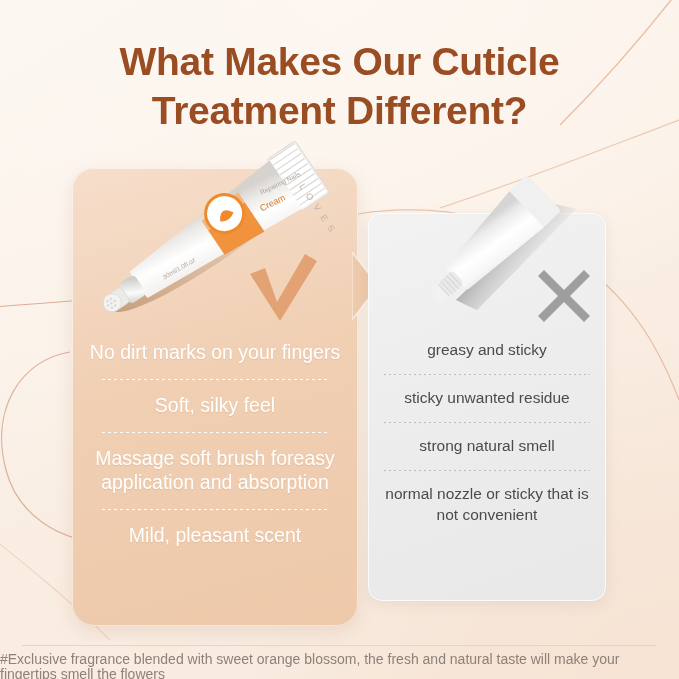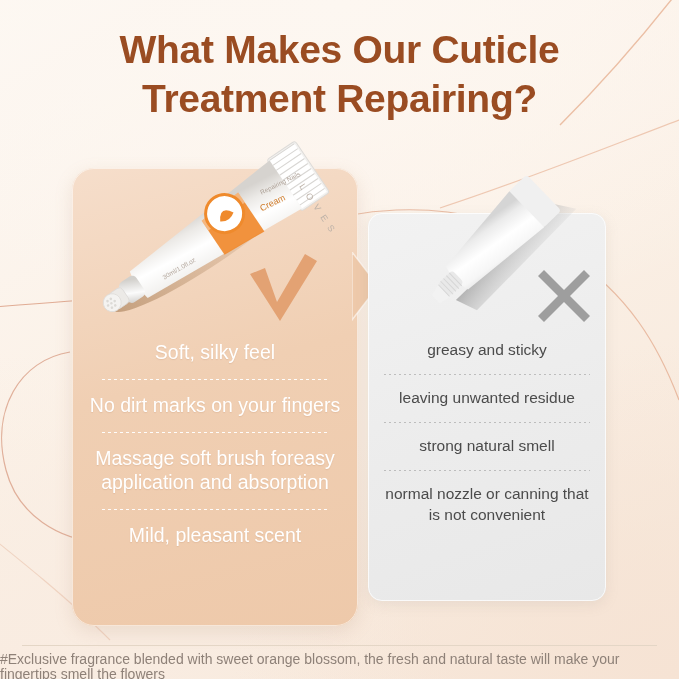--- a/index.html
+++ b/index.html
@@ -15,21 +15,21 @@
       radial-gradient(110% 80% at 0% 100%,  #f9ece1 0%, rgba(249,236,225,0) 60%),
       radial-gradient(120% 70% at 50% 0%,  #fdf7f1 0%, rgba(253,247,241,0) 70%),
       linear-gradient(150deg,#fdf8f3 0%, #fbf1e7 45%, #f6e6d8 100%);
   }
 
   
   .bg-curves{position:absolute;inset:0;width:679px;height:679px;pointer-events:none;}
 
   
   .title{
-    position:absolute;left:0;right:0;top:25px;
+    position:absolute;left:0;right:0;top:37px;
     text-align:center;
     color:#9a4c22;
     font-size:39px;
     line-height:49px;
     font-weight:700;
     letter-spacing:-0.3px;
   }
   .title .l2{display:block;}
 
   
@@ -129,21 +129,21 @@
     <path d="M679 -10 C 640 40, 600 85, 560 125" fill="none" stroke="#e8b598" stroke-width="1.4" opacity=".85"></path>
     <path d="M679 120 C 600 150, 520 182, 440 208" fill="none" stroke="#e8b598" stroke-width="1.2" opacity=".7"></path>
     <path d="M210 275 C 330 190, 470 195, 560 250 C 630 292, 660 350, 679 400" fill="none" stroke="#e3a98c" stroke-width="1.2" opacity=".75"></path>
     <path d="M-20 308 C 60 302, 150 296, 235 282" fill="none" stroke="#d99a7e" stroke-width="1.2" opacity=".8"></path>
     <path d="M70 352 C 20 360, -10 410, 6 470 C 18 516, 60 540, 100 542" fill="none" stroke="#d79a80" stroke-width="1.2" opacity=".75"></path>
     <path d="M-30 520 C 20 560, 70 600, 110 640" fill="none" stroke="#e7bda6" stroke-width="1.1" opacity=".55"></path>
   </svg>
 
   <div class="title">
     <span>What Makes Our Cuticle</span>
-    <span class="l2">Treatment Repairing?</span>
+    <span class="l2">Treatment Different?</span>
   </div>
 
   <div class="card-left"></div>
 
   <svg class="card-arrow" viewBox="0 0 30 74" xmlns="http://www.w3.org/2000/svg">
     <path d="M0 0 L26 34 L0 68 Z" fill="#eec9aa" stroke="rgba(255,255,255,.6)" stroke-width="1.4"></path>
   </svg>
 
   <div class="card-right"></div>
 
@@ -235,29 +235,29 @@
 
   <svg class="check-mark" viewBox="0 0 78 72" xmlns="http://www.w3.org/2000/svg">
     <path d="M7 22 L22 16 L34 50 L62 2 L74 9 L37 69 Z" fill="#e3a273"></path>
   </svg>
 
   <svg class="cross-mark" viewBox="0 0 52 52" xmlns="http://www.w3.org/2000/svg">
     <path d="M6 0 L26 20 L46 0 L52 6 L32 26 L52 46 L46 52 L26 32 L6 52 L0 46 L20 26 L0 6 Z" fill="#9e9e9e"></path>
   </svg>
 
   <div class="list-left">
+    <div class="li">No dirt marks on your fingers</div>
     <div class="li">Soft, silky feel</div>
-    <div class="li">No dirt marks on your fingers</div>
     <div class="li">Massage soft brush foreasy application and absorption</div>
     <div class="li">Mild, pleasant scent</div>
   </div>
 
   <div class="list-right">
     <div class="li">greasy and sticky</div>
-    <div class="li">leaving unwanted residue</div>
+    <div class="li">sticky unwanted residue</div>
     <div class="li">strong natural smell</div>
-    <div class="li">normal nozzle or canning that is not convenient</div>
+    <div class="li">normal nozzle or sticky that is not convenient</div>
   </div>
 
   <div class="footer-rule"></div>
   <div class="footer-note">#Exclusive fragrance blended with sweet orange blossom, the fresh and natural taste will make your fingertips smell the flowers</div>
 
 </div>
 
 </body></html>

